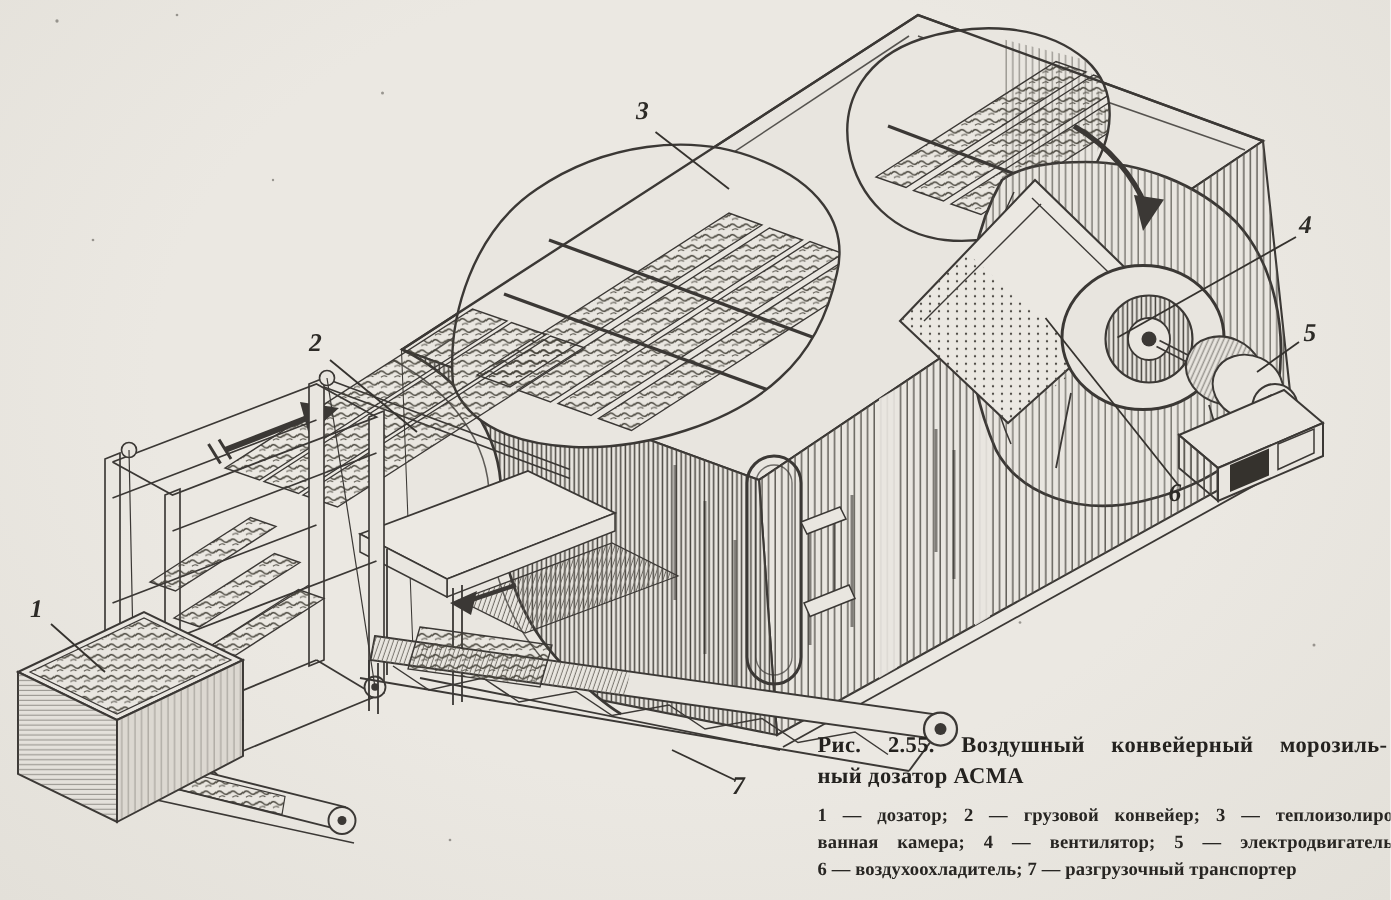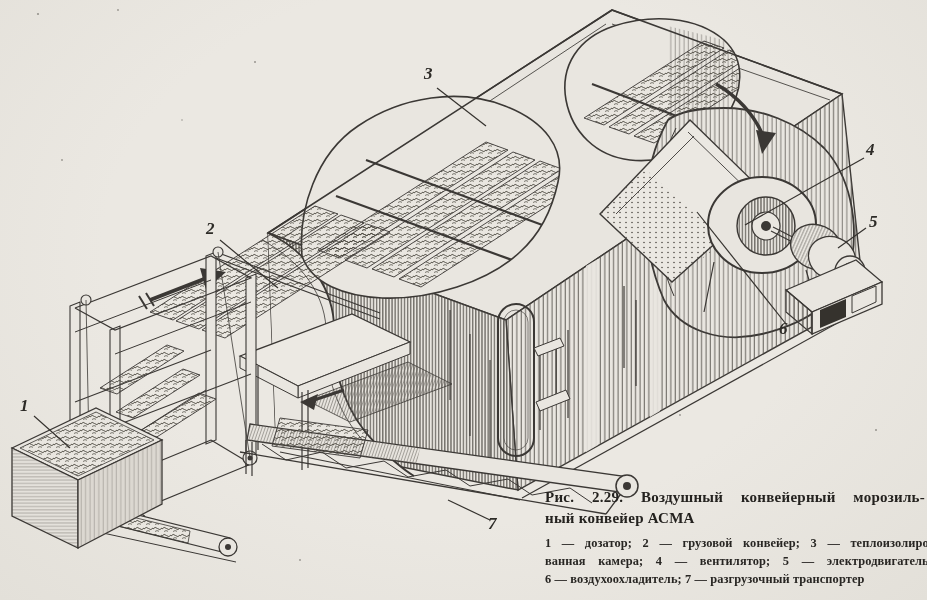--- a/index.html
+++ b/index.html
@@ -289,22 +289,22 @@
 
 <div class="co co1">1</div>
 <div class="co co2">2</div>
 <div class="co co3">3</div>
 <div class="co co4">4</div>
 <div class="co co5">5</div>
 <div class="co co6">6</div>
 <div class="co co7">7</div>
 
 <div class="caption-block">
-  <div class="cap-line cap-line1">Рис. 2.29. Воздушный конвейерный морозиль-</div>
-  <div class="cap-line">ный конвейер АСМА</div>
+  <div class="cap-line cap-line1">Рис. 2.55. Воздушный конвейерный морозиль-</div>
+  <div class="cap-line">ный дозатор АСМА</div>
   <div class="legend">
     <div class="legend-line legend-line1">1 — дозатор; 2 — грузовой конвейер; 3 — теплоизолиро-</div>
     <div class="legend-line legend-line2">ванная камера; 4 — вентилятор; 5 — электродвигатель;</div>
     <div class="legend-line">6 — воздухоохладитель; 7 — разгрузочный транспортер</div>
   </div>
 </div>
 
 </div>
 
 </body></html>

